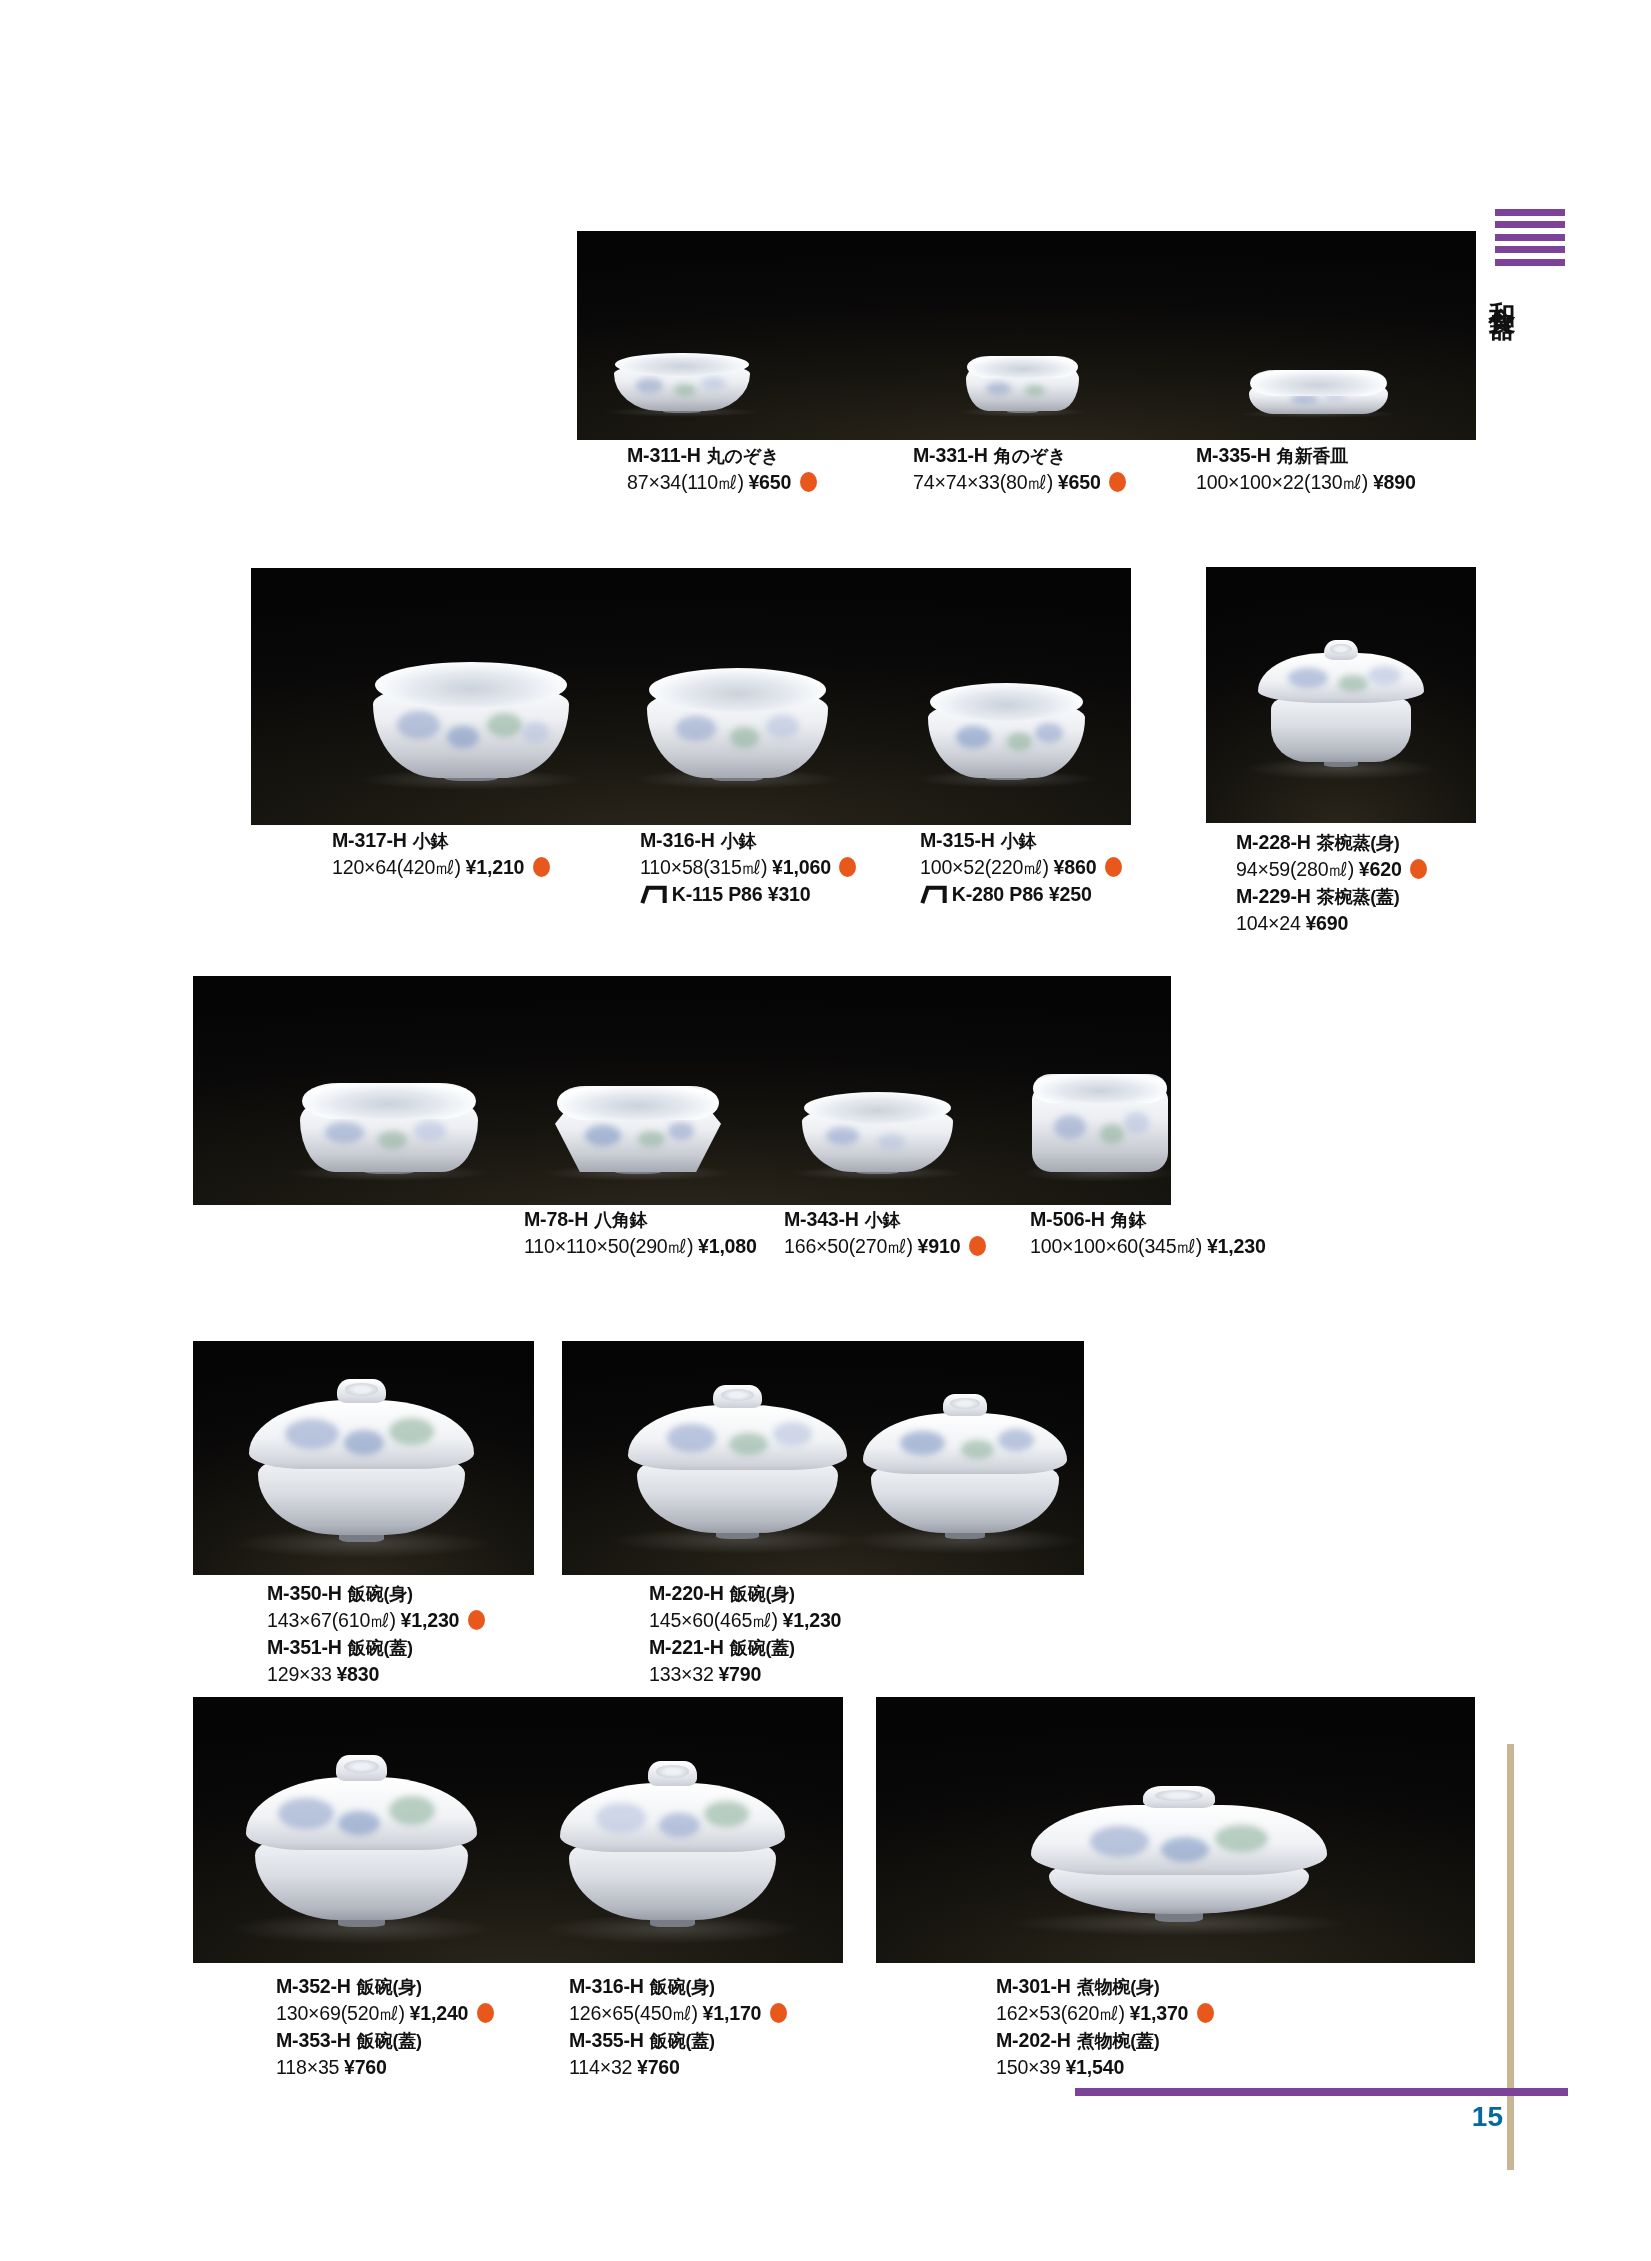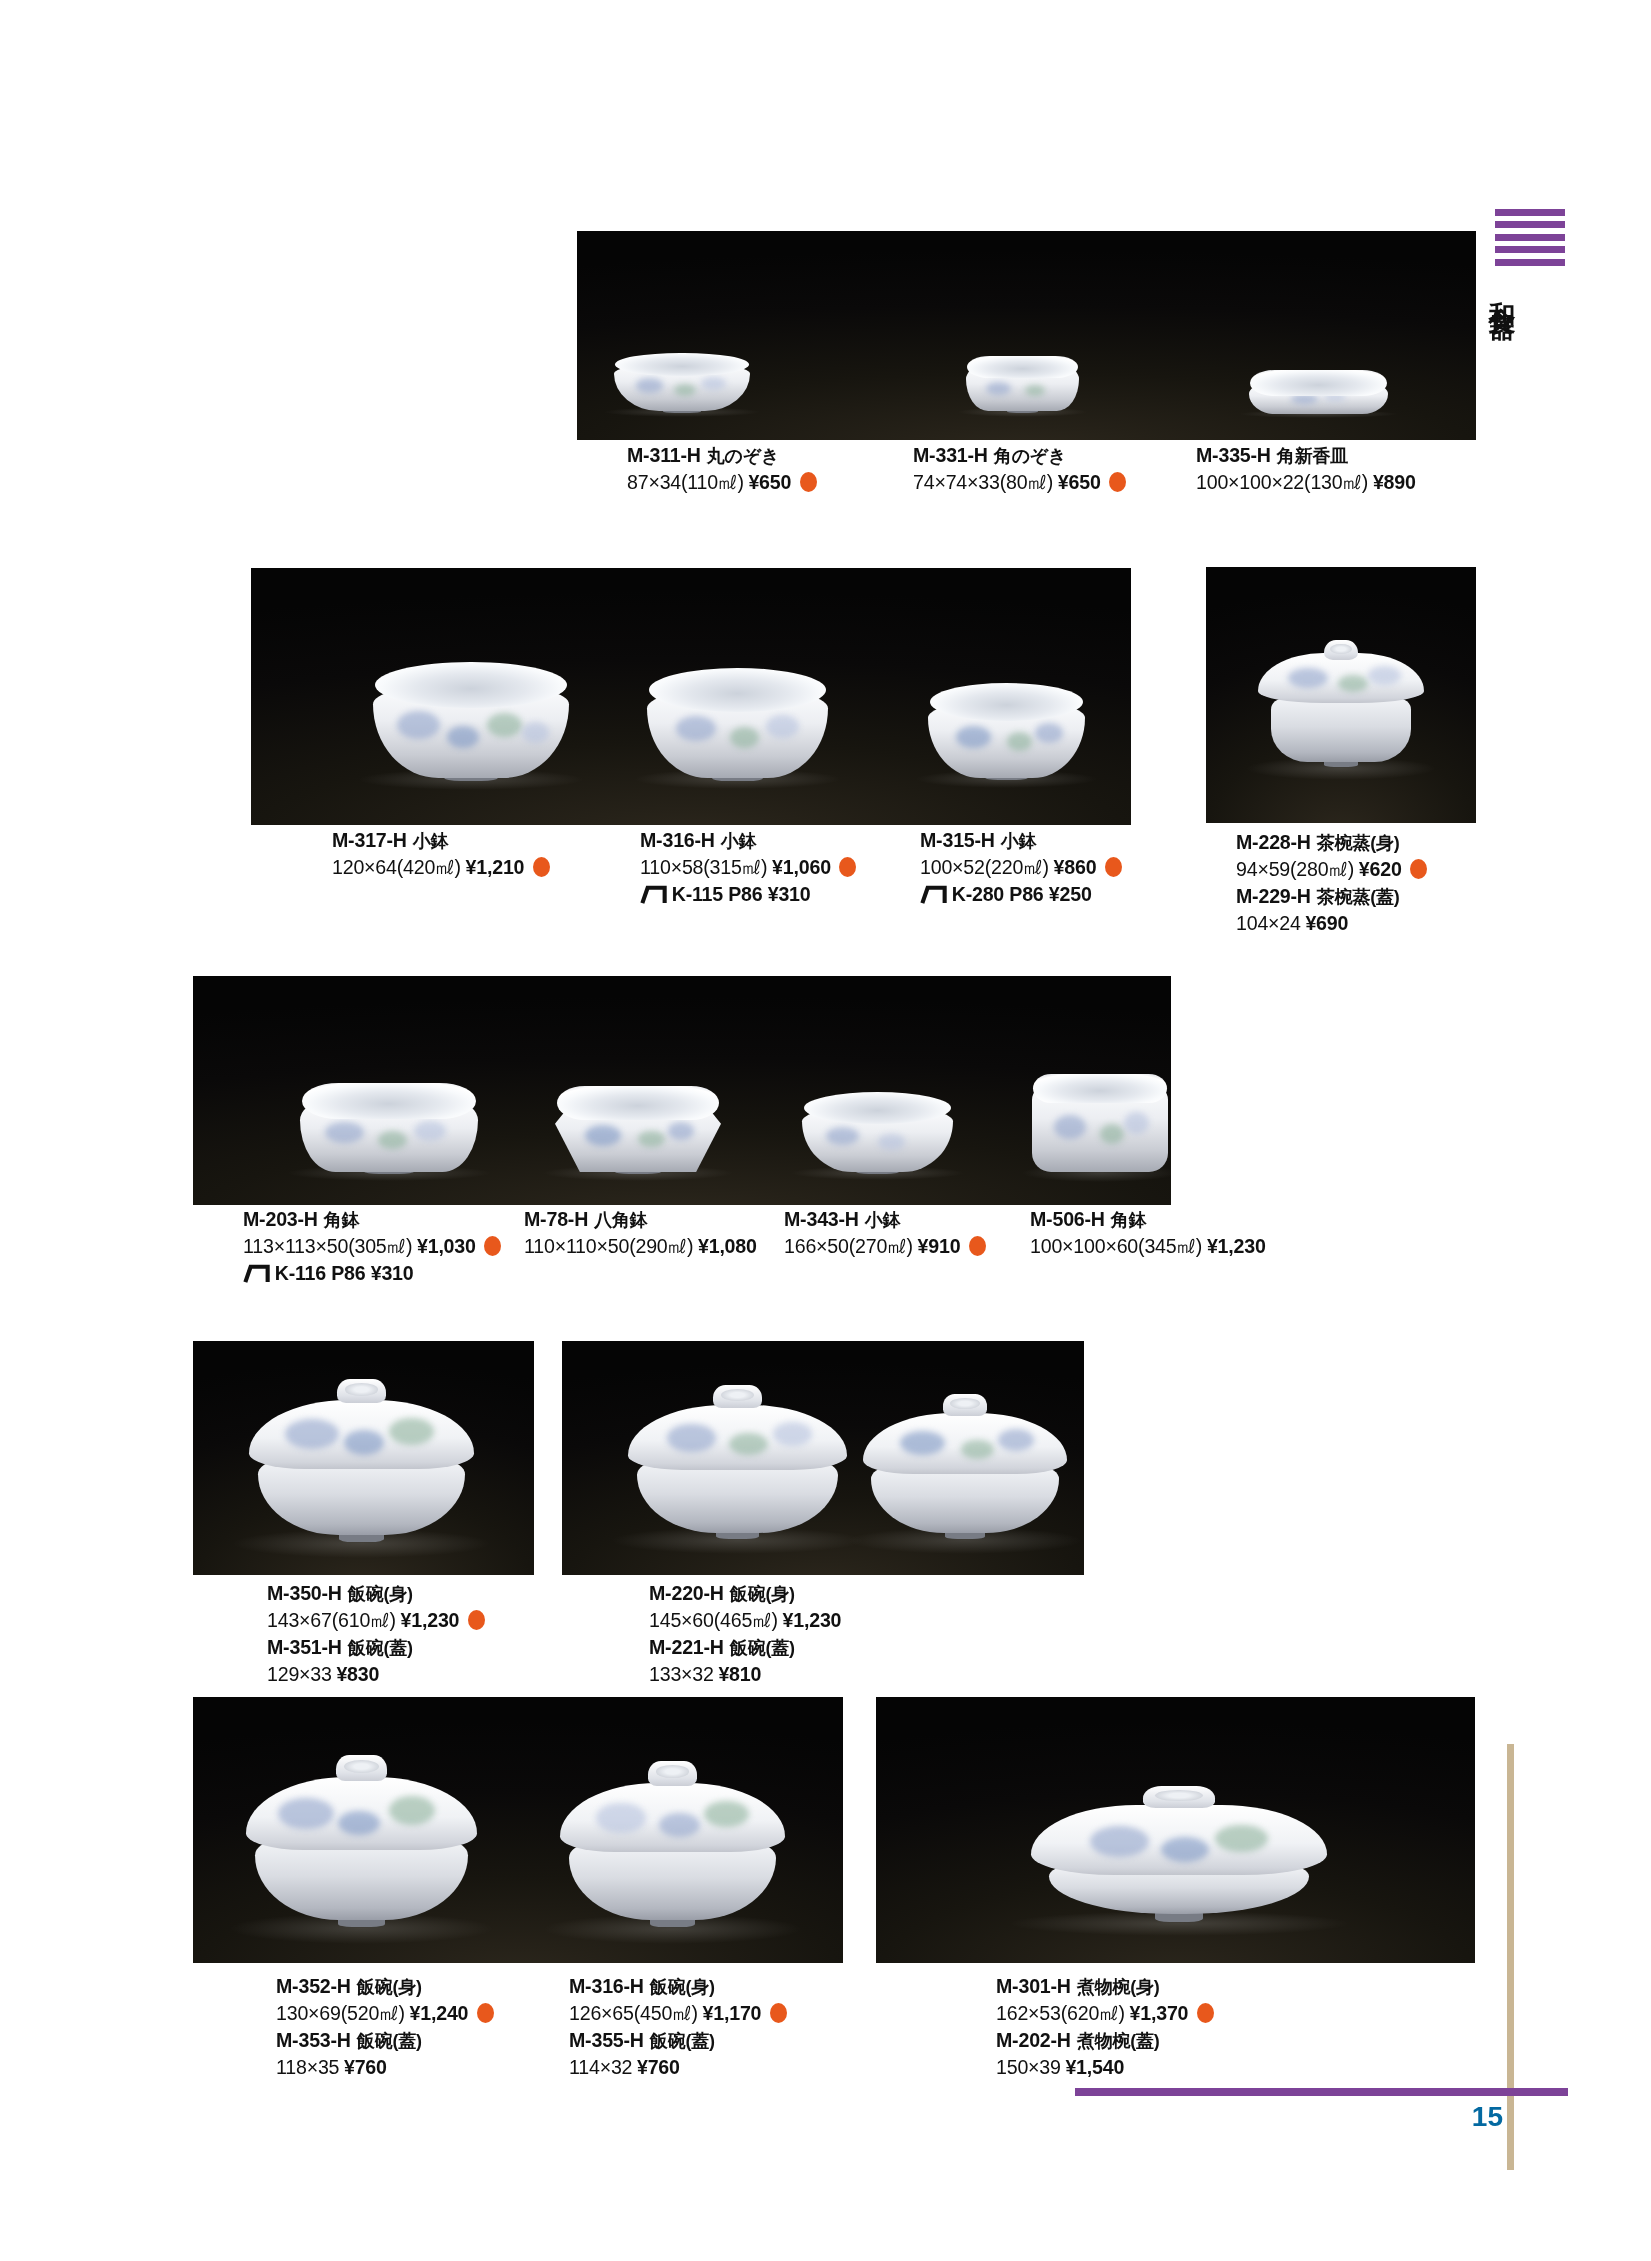--- a/index.html
+++ b/index.html
@@ -315,32 +315,20 @@
         <span>K-280 P86 ¥250</span>
       </div>
   </div>
   <div class="caption" style="left:1236px;top:829px;">
     <div class="cap-line"><span class="model">M-228-H</span><span class="jname">茶椀蒸(身)</span></div>
     <div class="cap-line"><span>94×59(280㎖)</span><span class="price">¥620</span><span class="marker-dot"></span></div>
     <div class="cap-line"><span class="model">M-229-H</span><span class="jname">茶椀蒸(蓋)</span></div>
     <div class="cap-line"><span>104×24</span><span class="price">¥690</span></div>
   </div>
 
-  <div class="caption" style="left:243px;top:1206px;">
-    <div class="cap-line"><span class="model">M-203-H</span><span class="jname">角鉢</span></div>
-    <div class="cap-line"><span>113×113×50(305㎖)</span><span class="price">¥1,030</span><span class="marker-dot"></span></div>
-    <div class="cap-line k-line">
-        <span class="k-icon">
-          <svg width="27" height="22.5" viewBox="0 0 46 38">
-            <polyline points="4,34 13,8 42,8 42,34" fill="none" stroke="#111" stroke-width="7"></polyline>
-          </svg>
-        </span>
-        <span>K-116 P86 ¥310</span>
-      </div>
-  </div>
   <div class="caption" style="left:524px;top:1206px;">
     <div class="cap-line"><span class="model">M-78-H</span><span class="jname">八角鉢</span></div>
     <div class="cap-line"><span>110×110×50(290㎖)</span><span class="price">¥1,080</span></div>
   </div>
   <div class="caption" style="left:784px;top:1206px;">
     <div class="cap-line"><span class="model">M-343-H</span><span class="jname">小鉢</span></div>
     <div class="cap-line"><span>166×50(270㎖)</span><span class="price">¥910</span><span class="marker-dot"></span></div>
   </div>
   <div class="caption" style="left:1030px;top:1206px;">
     <div class="cap-line"><span class="model">M-506-H</span><span class="jname">角鉢</span></div>
@@ -350,21 +338,21 @@
   <div class="caption" style="left:267px;top:1580px;">
     <div class="cap-line"><span class="model">M-350-H</span><span class="jname">飯碗(身)</span></div>
     <div class="cap-line"><span>143×67(610㎖)</span><span class="price">¥1,230</span><span class="marker-dot"></span></div>
     <div class="cap-line"><span class="model">M-351-H</span><span class="jname">飯碗(蓋)</span></div>
     <div class="cap-line"><span>129×33</span><span class="price">¥830</span></div>
   </div>
   <div class="caption" style="left:649px;top:1580px;">
     <div class="cap-line"><span class="model">M-220-H</span><span class="jname">飯碗(身)</span></div>
     <div class="cap-line"><span>145×60(465㎖)</span><span class="price">¥1,230</span></div>
     <div class="cap-line"><span class="model">M-221-H</span><span class="jname">飯碗(蓋)</span></div>
-    <div class="cap-line"><span>133×32</span><span class="price">¥810</span></div>
+    <div class="cap-line"><span>133×32</span><span class="price">¥790</span></div>
   </div>
 
   <div class="caption" style="left:276px;top:1973px;">
     <div class="cap-line"><span class="model">M-352-H</span><span class="jname">飯碗(身)</span></div>
     <div class="cap-line"><span>130×69(520㎖)</span><span class="price">¥1,240</span><span class="marker-dot"></span></div>
     <div class="cap-line"><span class="model">M-353-H</span><span class="jname">飯碗(蓋)</span></div>
     <div class="cap-line"><span>118×35</span><span class="price">¥760</span></div>
   </div>
   <div class="caption" style="left:569px;top:1973px;">
     <div class="cap-line"><span class="model">M-316-H</span><span class="jname">飯碗(身)</span></div>

